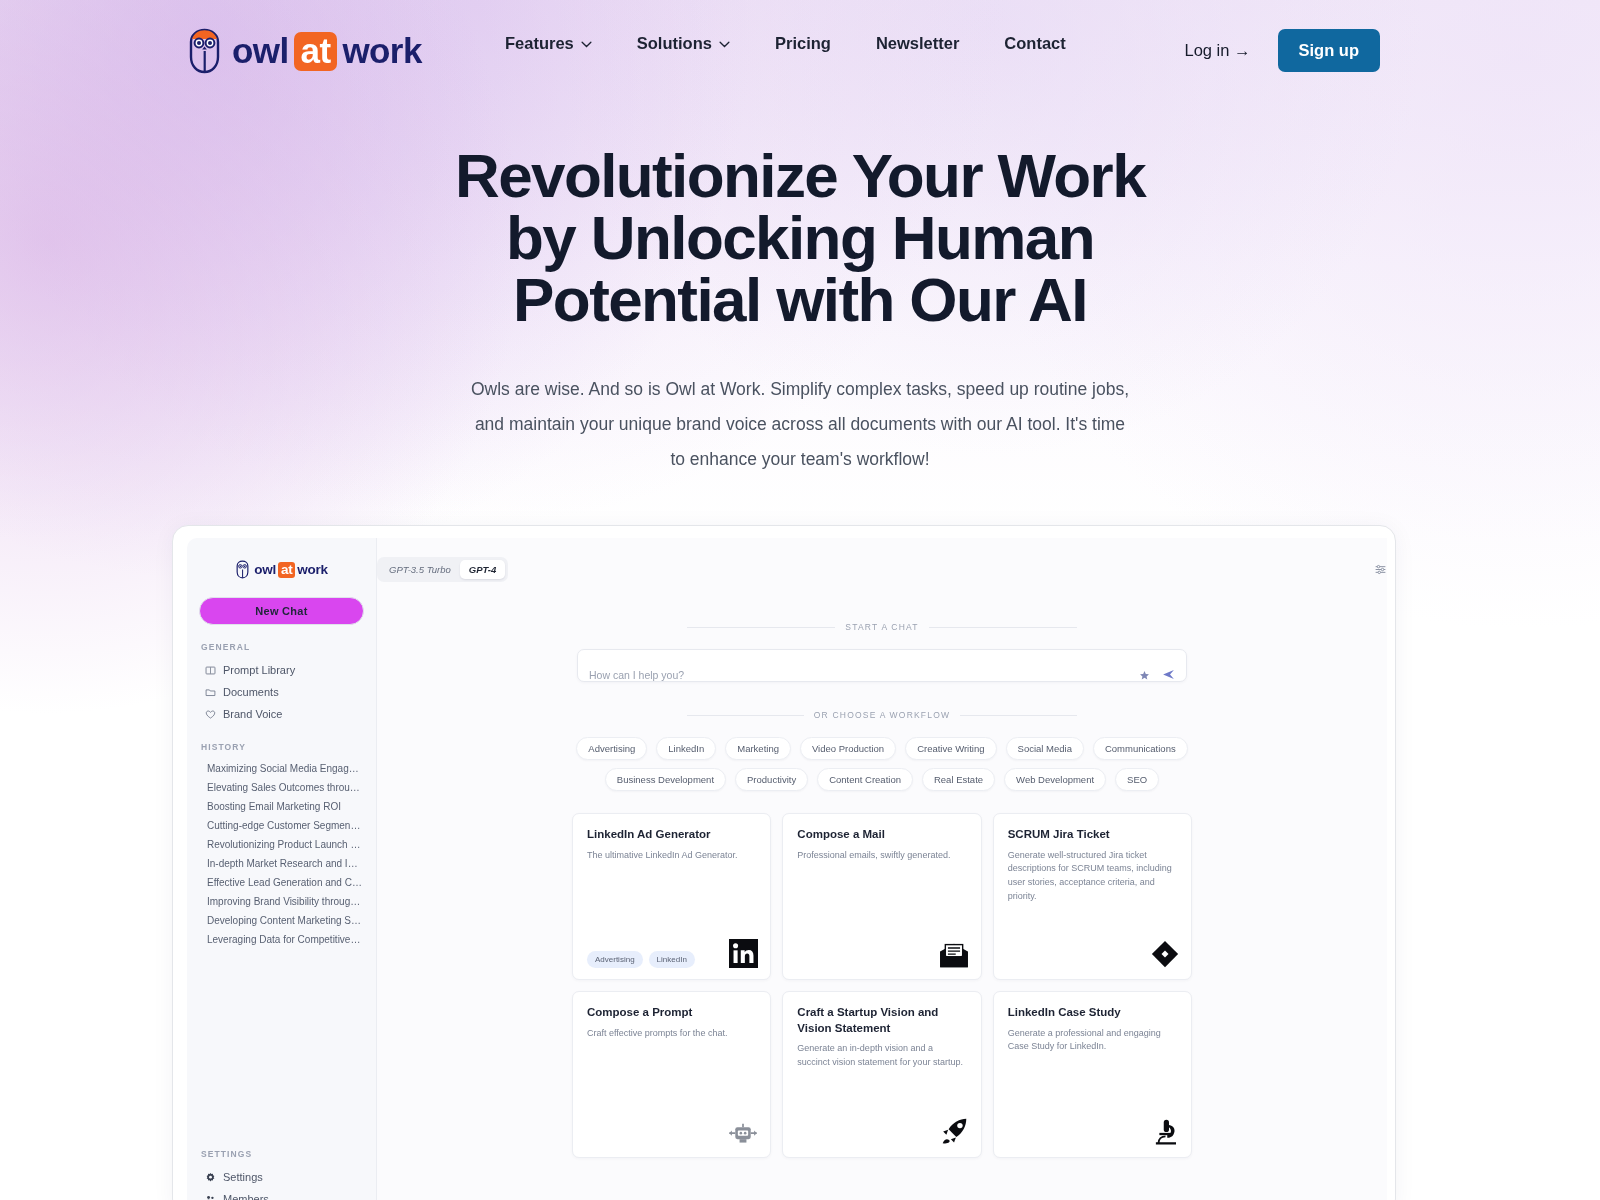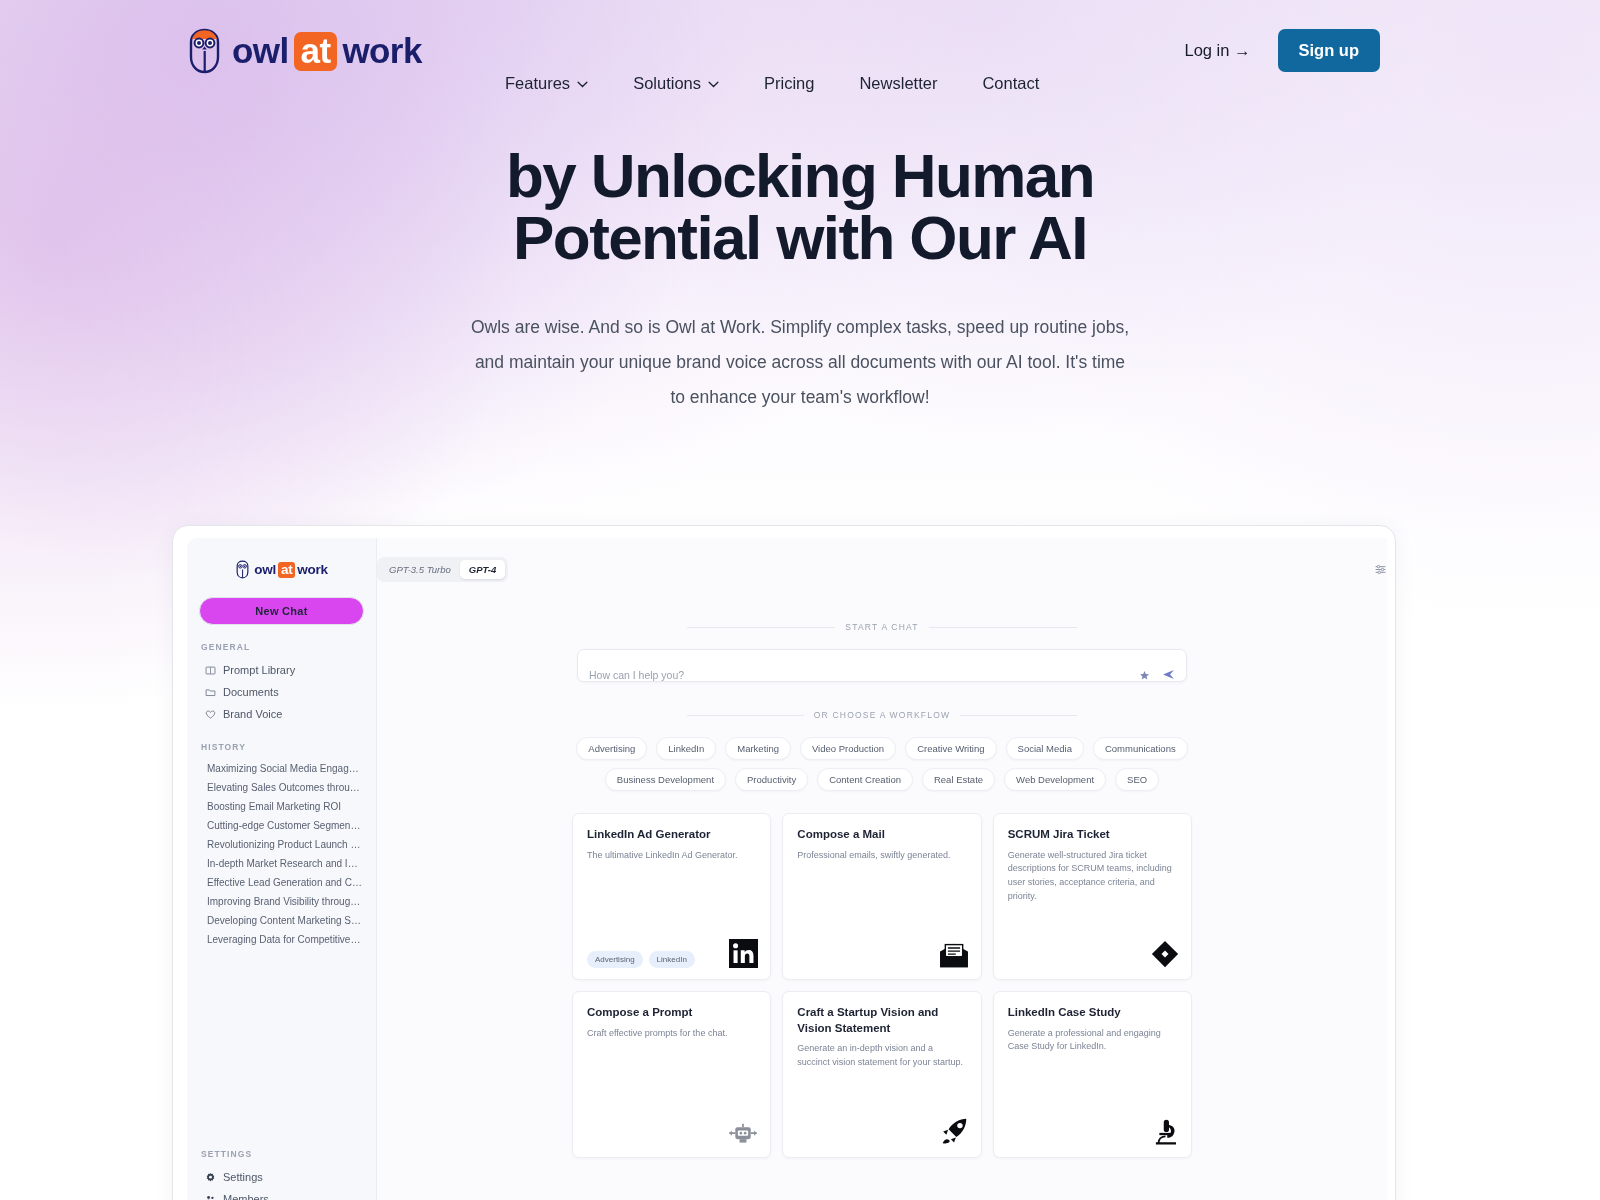--- a/index.html
+++ b/index.html
@@ -41,22 +41,22 @@
     background: #f26522; color: #ffffff;
     border-radius: 7px; padding: 1px 7px 3px 7px;
     font-weight: 800; line-height: 1;
   }
   .nav {
     position: absolute; left: 505px; top: 34px;
     display: flex; align-items: center; gap: 45px;
   }
   .nav-item {
     display: flex; align-items: center; gap: 7px;
-    font-size: 16.5px; color: #1d2333; font-weight: 400;
-    cursor: pointer; white-space: nowrap; margin-top: 40px;
+    font-size: 16.5px; color: #1d2333; font-weight: 700;
+    cursor: pointer; white-space: nowrap;
   }
   .chev {
     width: 11px; height: 7px; display: inline-block;
     position: relative; top: 1px;
   }
   .auth {
     position: absolute; right: 220px; top: 29px;
     display: flex; align-items: center; gap: 27px;
   }
   .login {
@@ -266,20 +266,21 @@
     </nav>
 
     <div class="auth">
       <div class="login">Log in →</div>
       <button class="signup">Sign up</button>
     </div>
   </div>
 
   <div class="hero">
     <h1>
+      <span>Revolutionize Your Work</span>
       <span>by Unlocking Human</span>
       <span>Potential with Our AI</span>
     </h1>
     <p>Owls are wise. And so is Owl at Work. Simplify complex tasks, speed up routine jobs, and maintain your unique brand voice across all documents with our AI tool. It's time to enhance your team's workflow!</p>
   </div>
 
   <div class="mock">
     <div class="mock-inner">
 
       <aside class="side">

